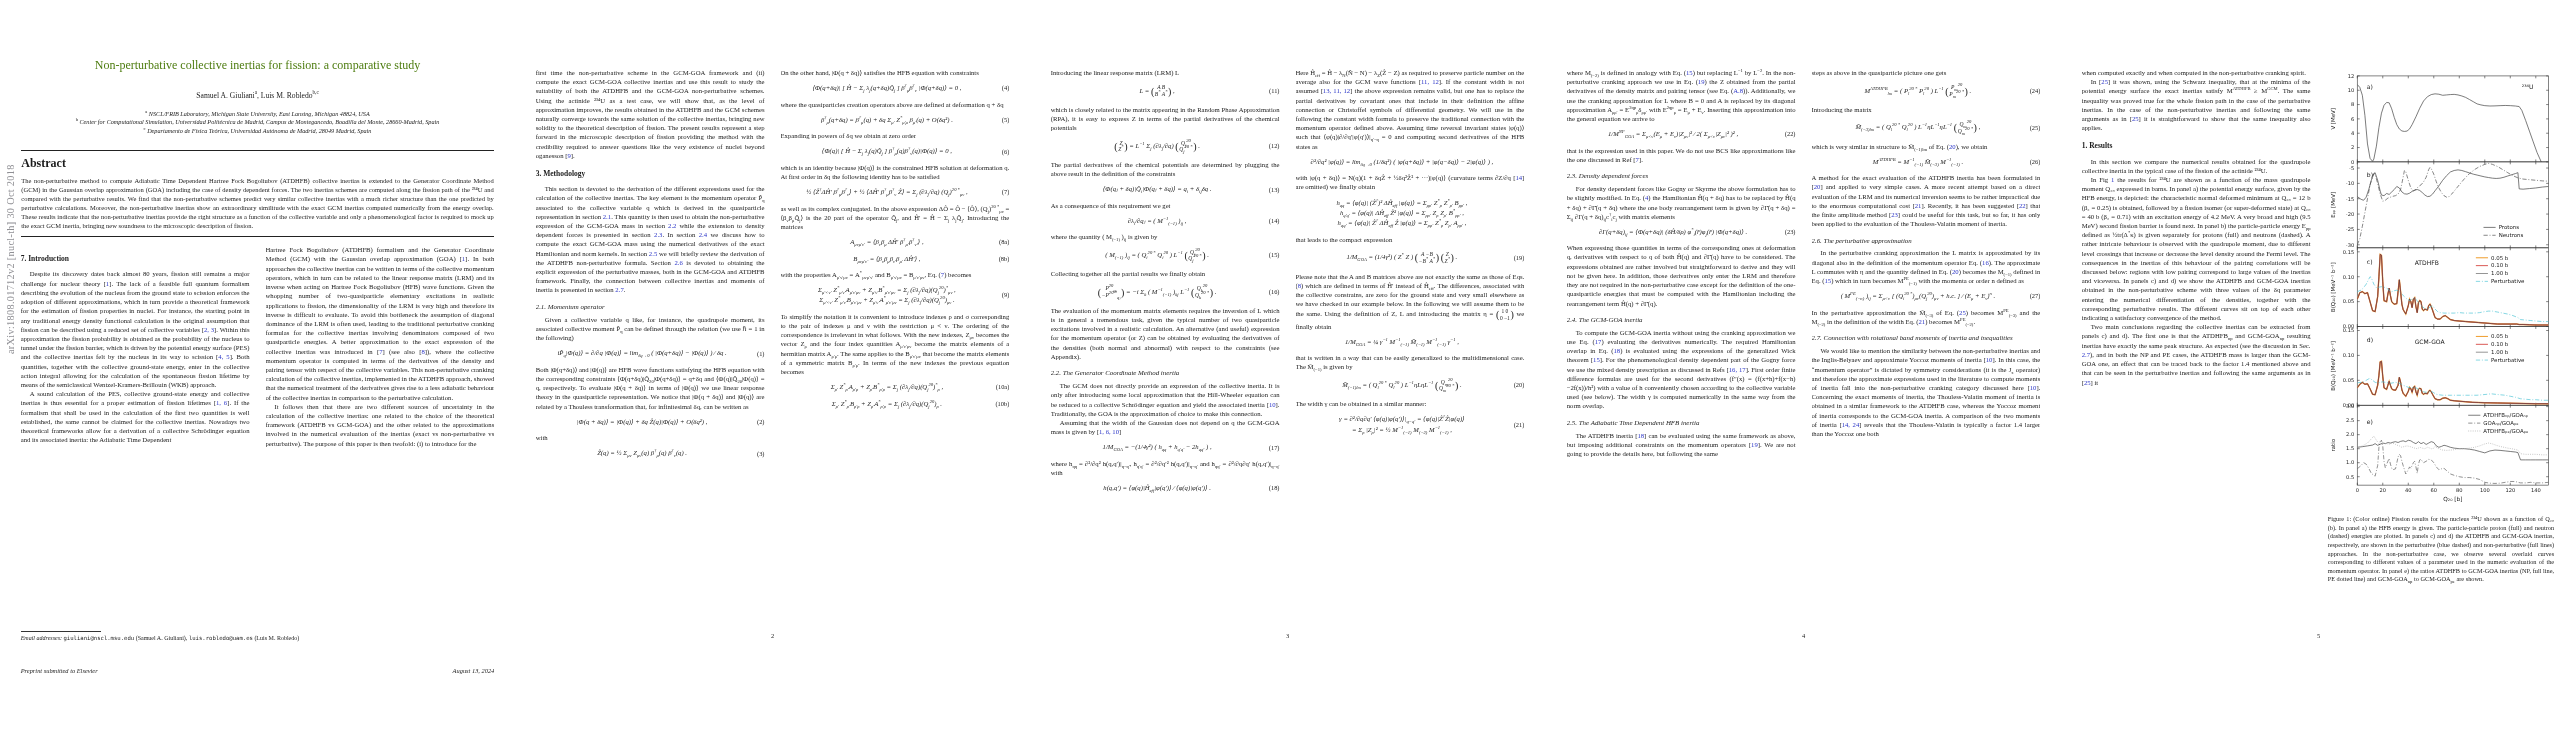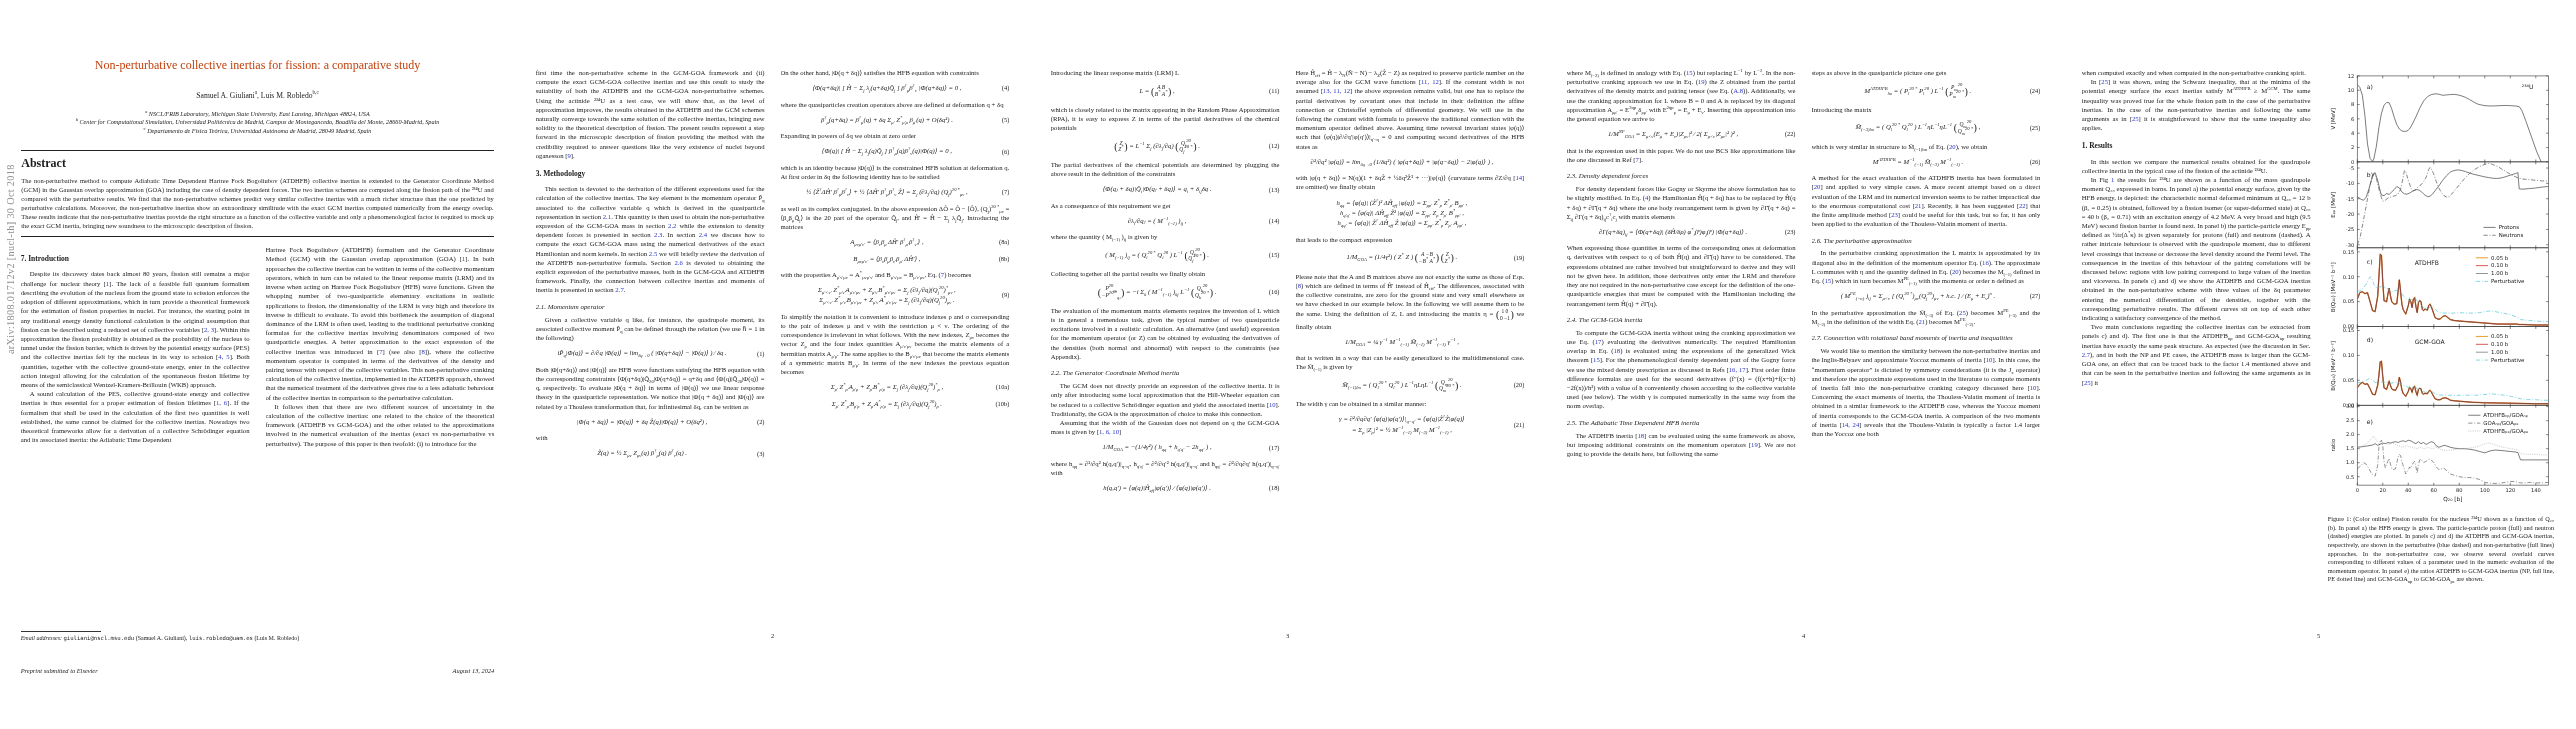--- a/index.html
+++ b/index.html
@@ -8,21 +8,21 @@
     background:#ffffff;color:#1b1b1b;
     font-family:"Liberation Serif","DejaVu Serif",serif;
   }
   .page{position:absolute;top:0;width:515px;height:729px;background:#fff;}
   .inner{padding:0 20.7px;}
   
   .arxiv-stamp{
     position:absolute;left:4.9px;top:354px;transform-origin:0 0;transform:rotate(-90deg);
     font-family:"Liberation Serif",serif;font-size:10.3px;color:#8f8f94;letter-spacing:0.3px;white-space:nowrap;
   }
-  .title{margin-top:58px;text-align:center;font-size:12px;color:#c2410c;font-family:Liberation Serif, serif;}
+  .title{margin-top:58px;text-align:center;font-size:12px;color:#4d7c0f;font-family:Liberation Serif, serif;}
   .authors{margin-top:18px;text-align:center;font-size:7.6px;}
   .authors sup{font-size:5.2px;}
   .affils{margin-top:9.7px;text-align:center;font-style:italic;font-size:6.2px;line-height:8.4px;}
   .affils sup{font-size:4.6px;font-style:normal;}
   .abstract-box{margin-top:14.6px;border-top:0.9px solid #222;border-bottom:0.9px solid #222;padding:3.6px 0.6px 6px;}
   .abstract-head{font-weight:bold;font-size:12px;margin:2.4px 0 4.3px;}
   .abstract-text{font-size:6.5px;line-height:9px;text-align:justify;}
   
   .cols{display:flex;gap:16px;overflow:hidden;}
   .col{flex:1;min-width:0;font-size:6.7px;line-height:9.2px;text-align:justify;overflow:hidden;}

